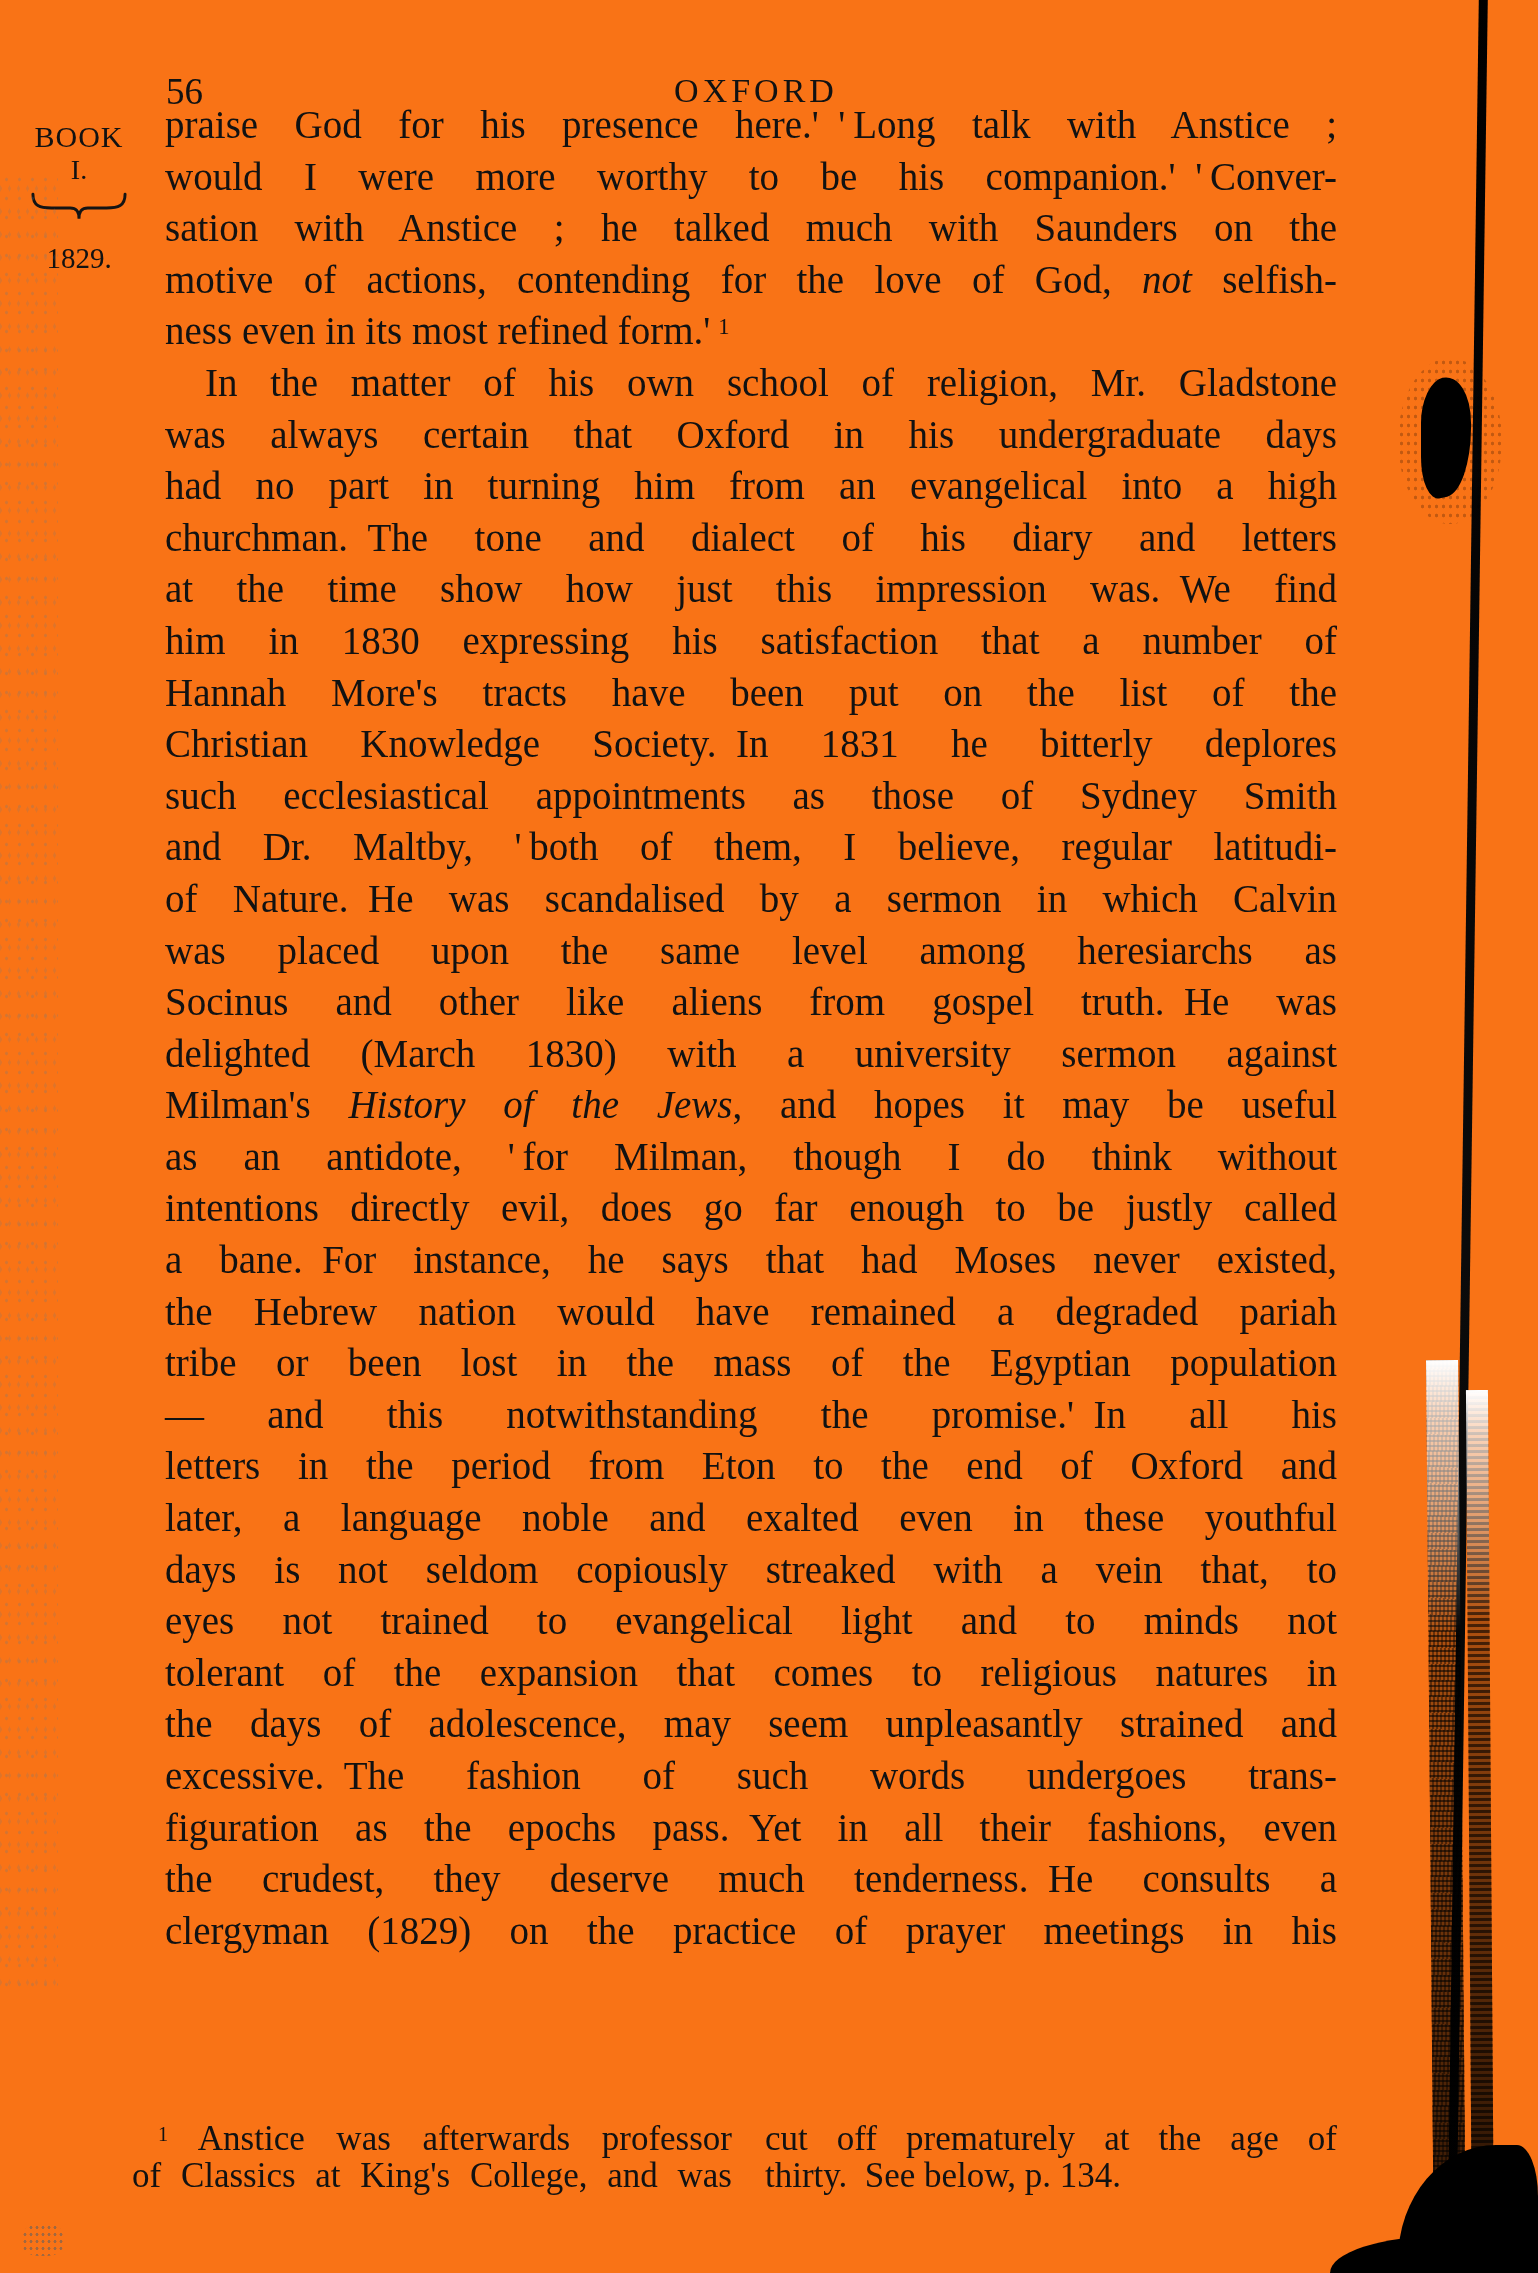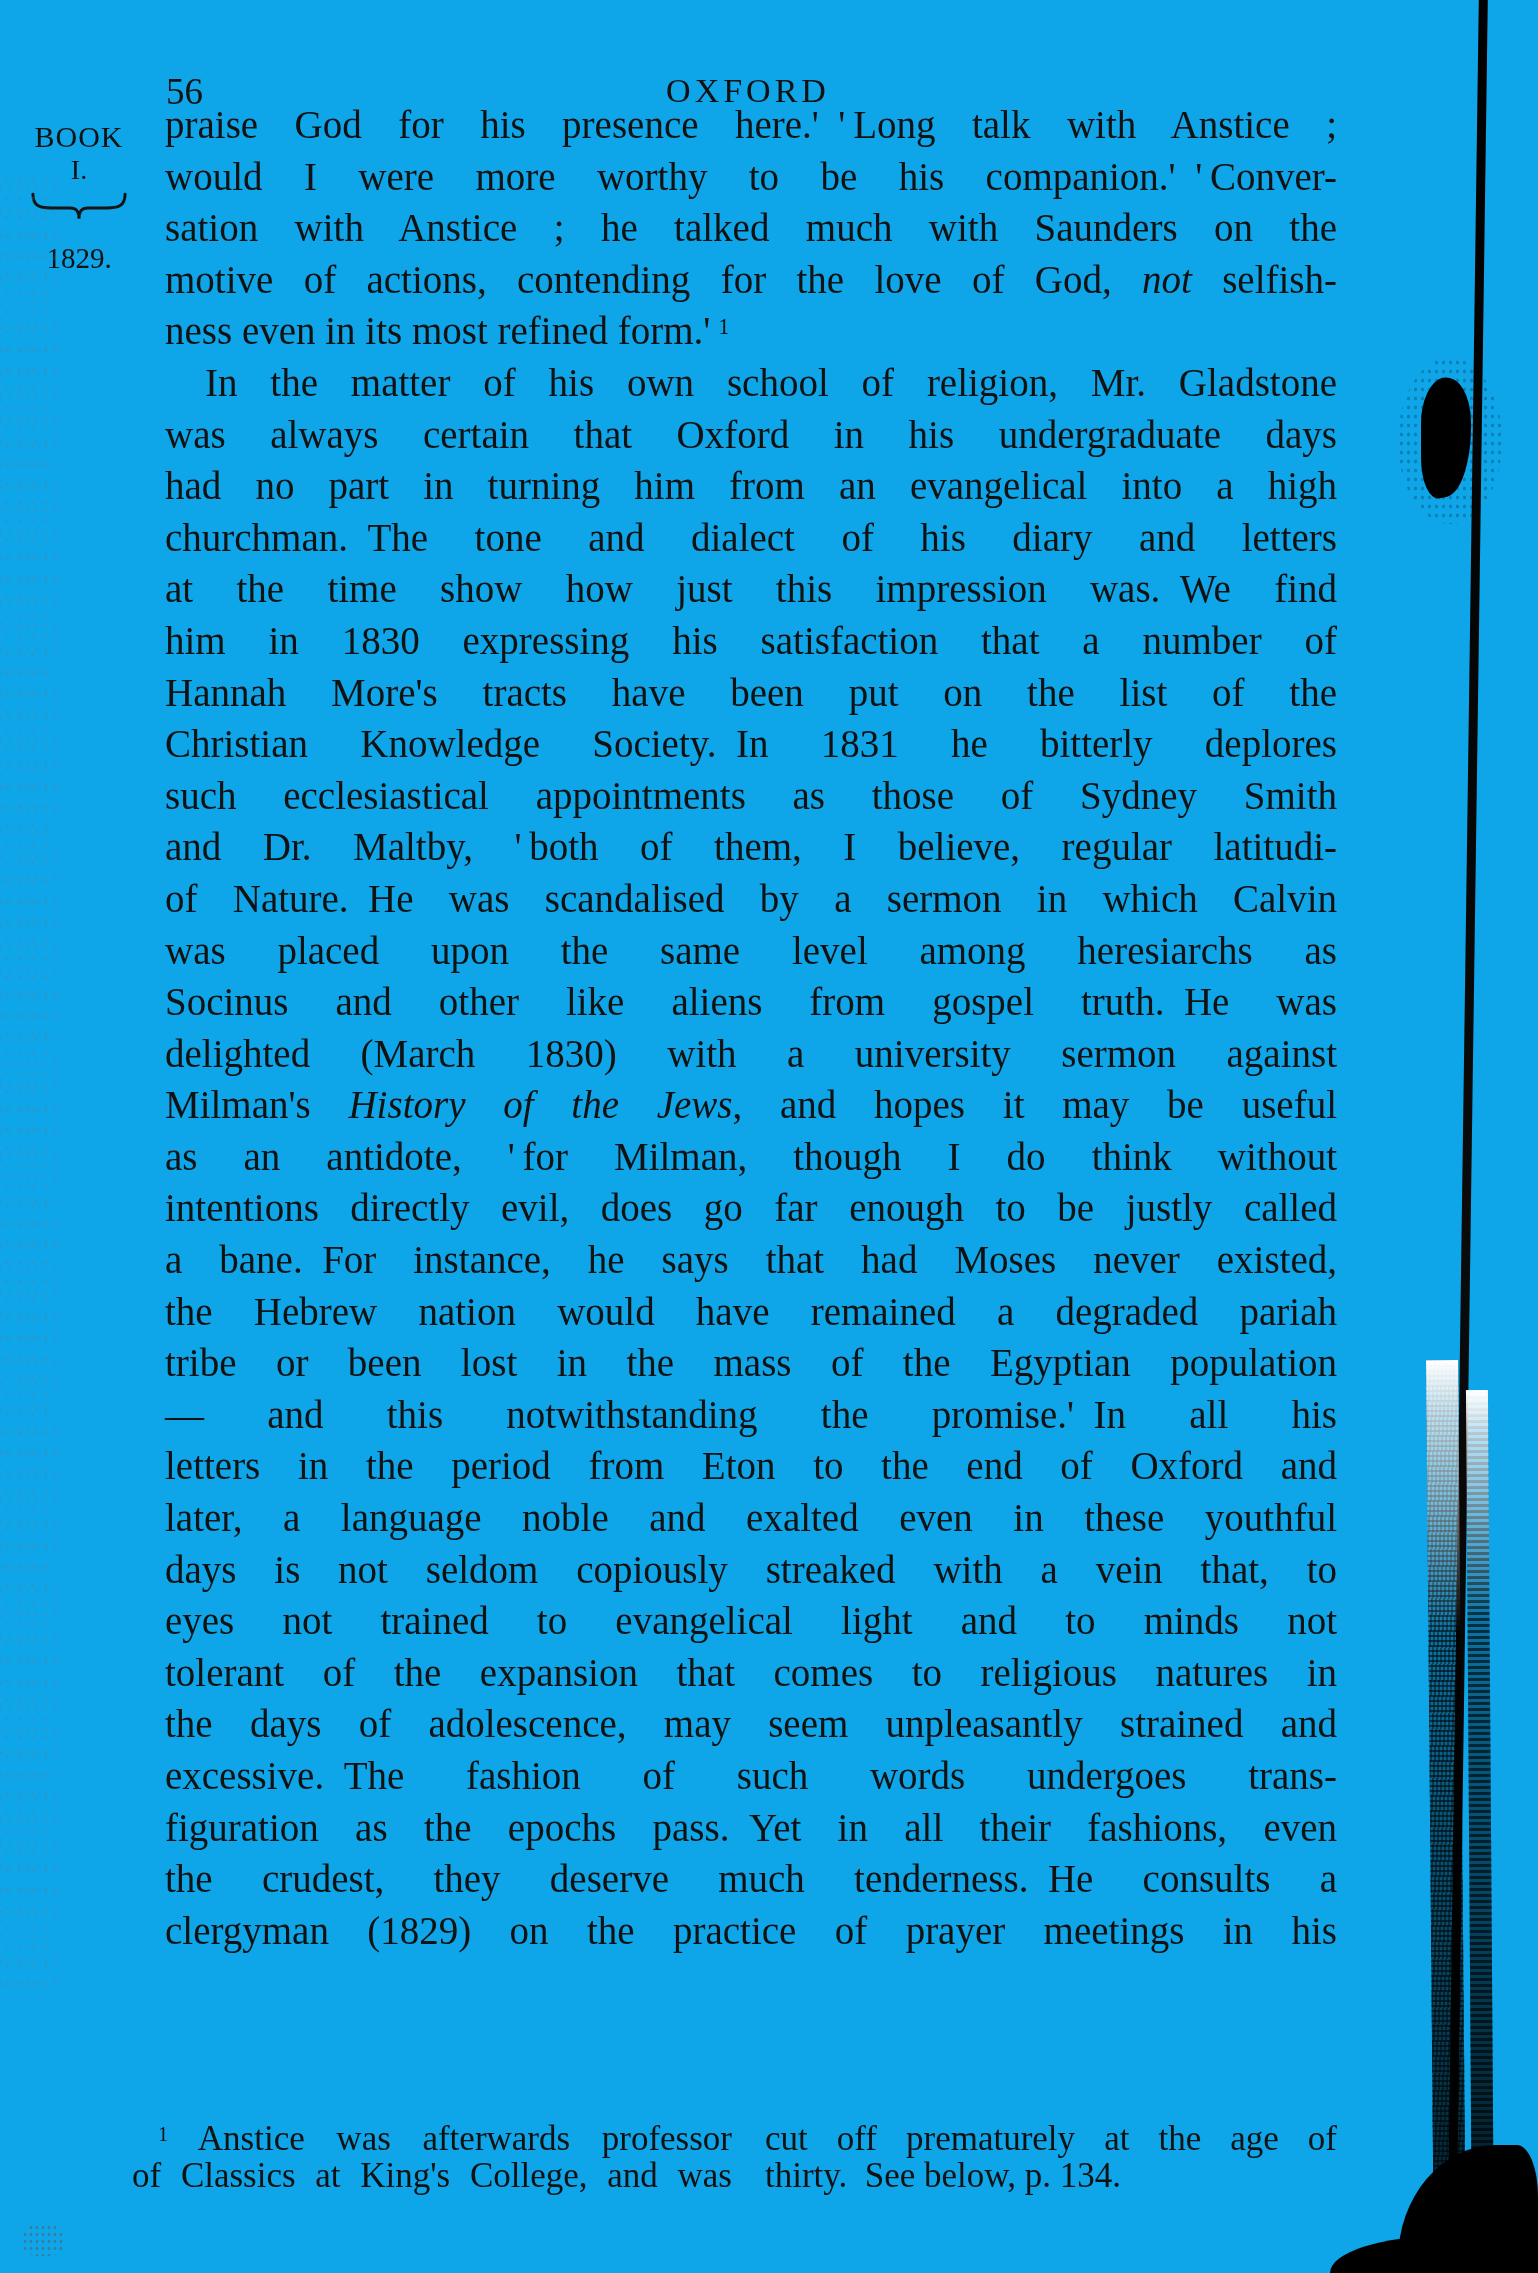--- a/index.html
+++ b/index.html
@@ -1,26 +1,26 @@
 <!DOCTYPE html>
 <html><head>
 <meta charset="utf-8">
 <style>
   html,body{margin:0;padding:0;background:#e8e8e8;}
   .page{
     position:relative;
     width:1538px;height:2273px;
-    background:#0ea5e9;
+    background:#f97316;
     overflow:hidden;
     font-family:"Liberation Serif","DejaVu Serif",serif;
     color:#121212;
   }
   
   .page-num{position:absolute;left:166px;top:70px;font-size:37px;}
-  .running-head{position:absolute;left:162px;top:72px;width:1172px;text-align:center;font-size:34px;letter-spacing:4px;}
+  .running-head{position:absolute;left:170px;top:72px;width:1172px;text-align:center;font-size:34px;letter-spacing:4px;}
   
   .margin-note{position:absolute;left:16px;top:106px;width:126px;text-align:center;margin-top:14px;}
   .mn-book{font-size:30px;letter-spacing:1px;line-height:34px;}
   .mn-num{font-size:28px;line-height:32px;}
   .mn-brace{margin-top:4px;}
   .mn-year{font-size:29px;margin-top:14px;}
   
   .body-text{position:absolute;left:165px;top:99px;width:1172px;font-size:39px;}
   .line{
     height:51.6px;line-height:51.6px;

